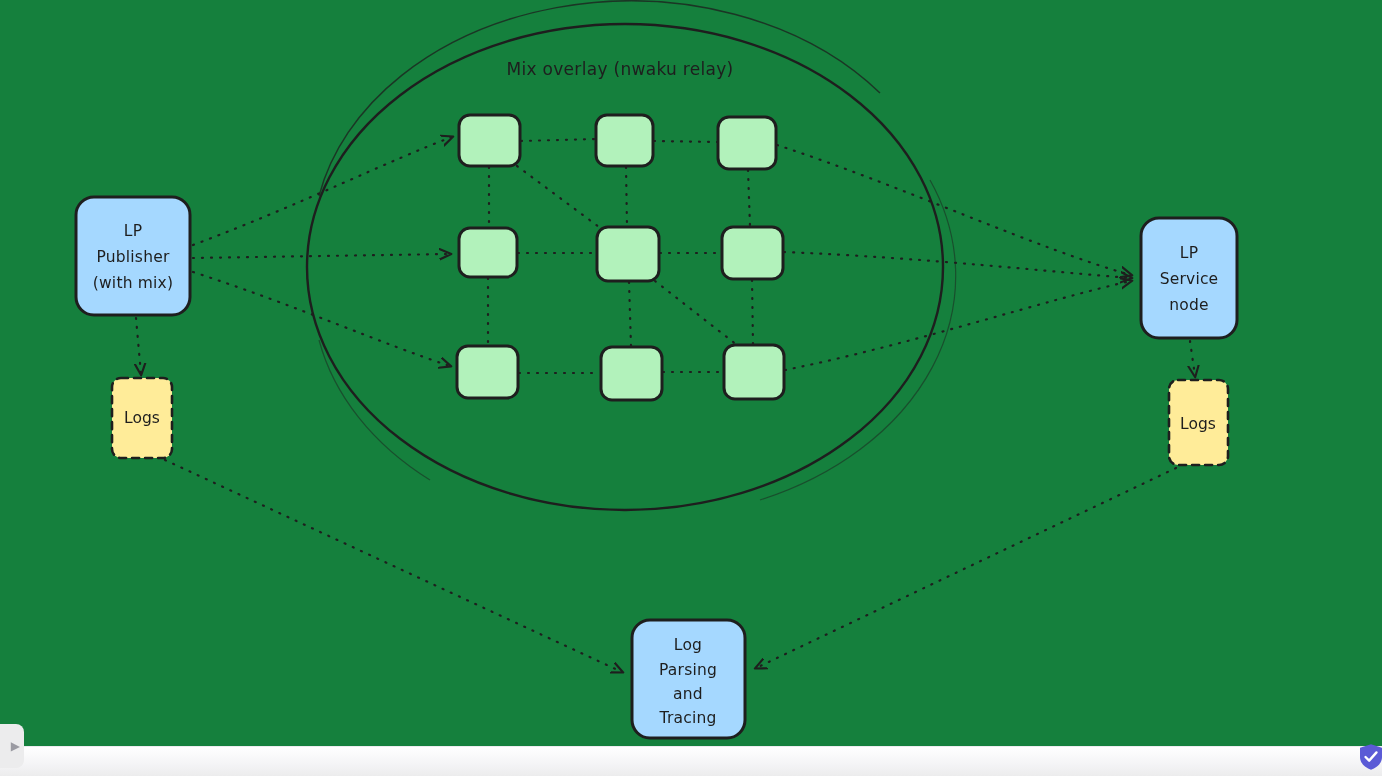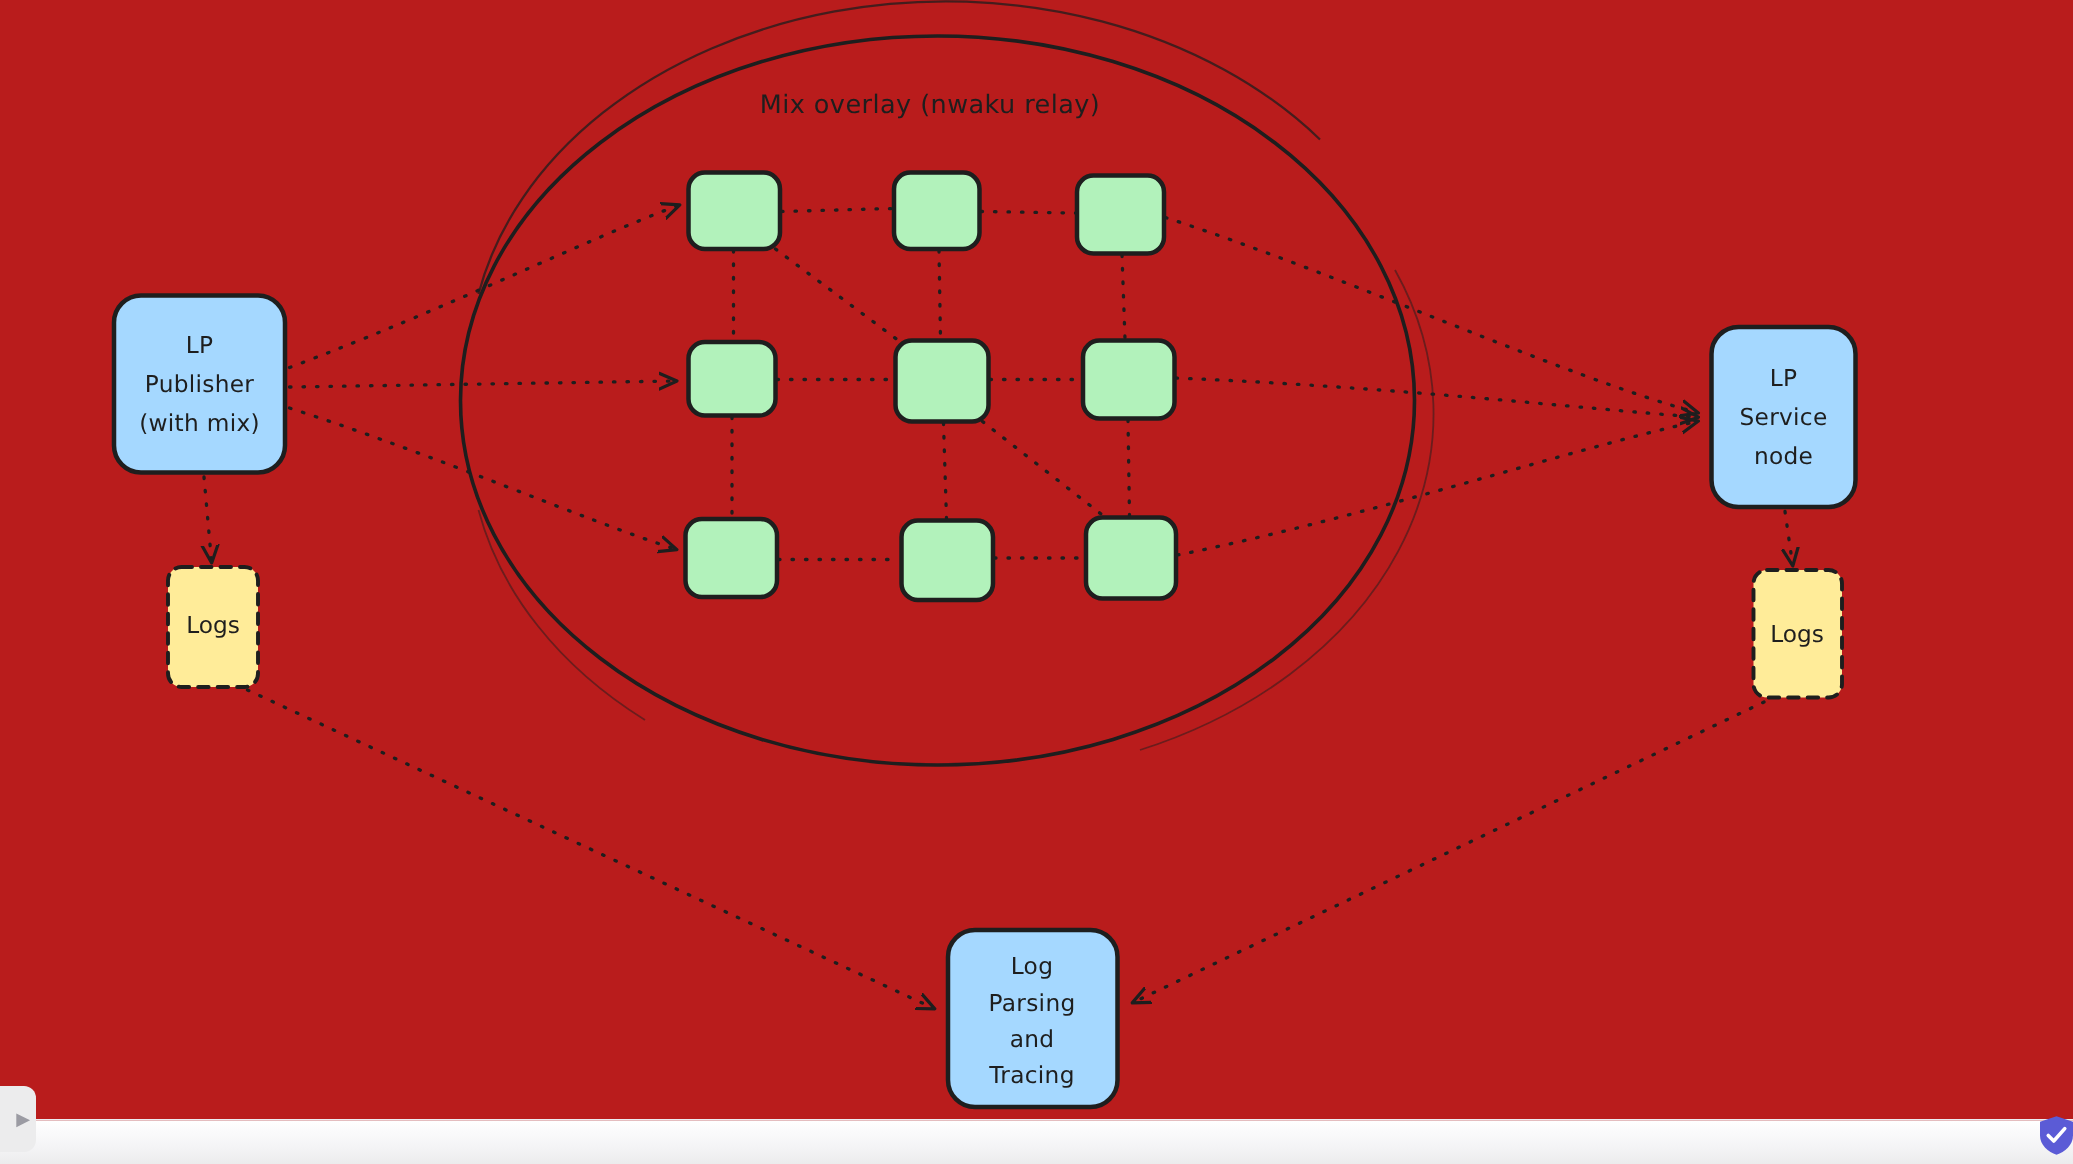--- a/index.html
+++ b/index.html
@@ -7,21 +7,21 @@
     margin: 0; padding: 0;
     width: 1382px; height: 776px;
     overflow: hidden;
     background: #ffffff;
     font-family: "DejaVu Sans", sans-serif;
   }
   #canvas {
     position: relative;
     width: 1382px;
     height: 776px;
-    background: #b91c1c;
+    background: #15803d;
   }
   svg#scene {
     position: absolute;
     top: 0; left: 0;
     width: 1382px;
     height: 776px;
   }
   .node-label {
     font-family: "DejaVu Sans", sans-serif;
     font-size: 15.5px;

